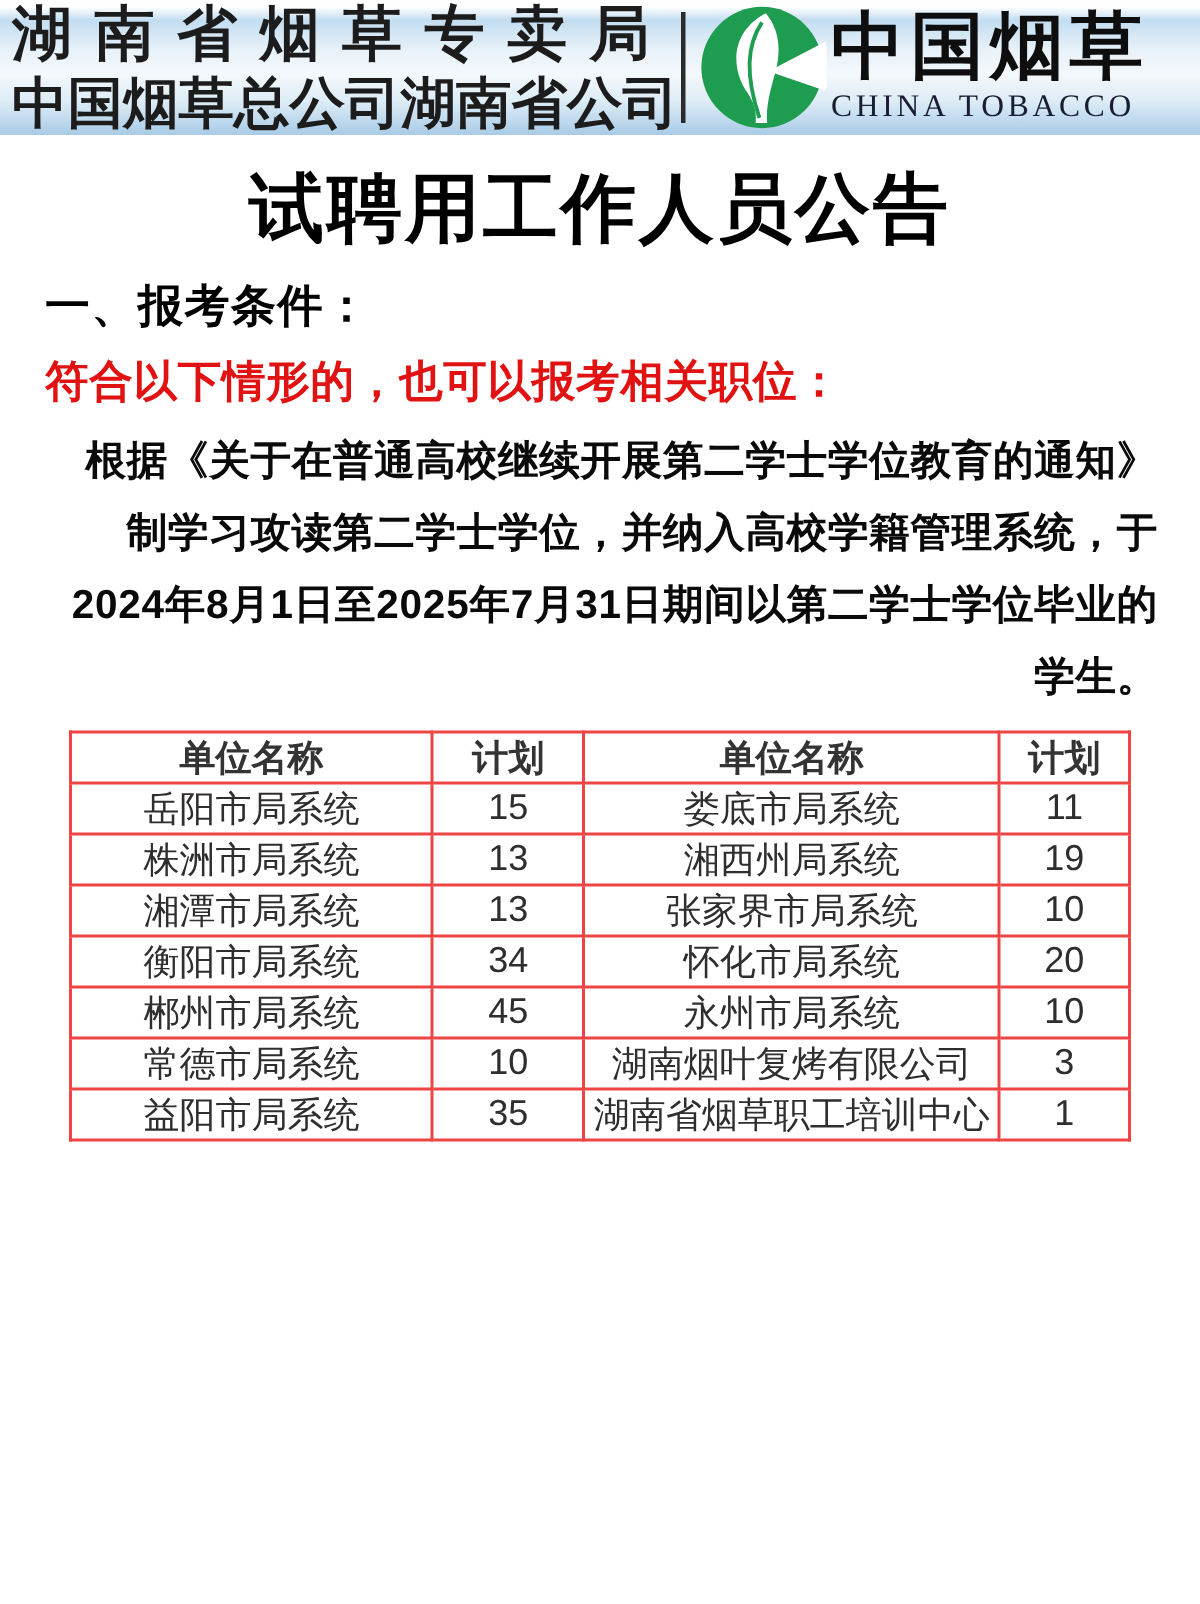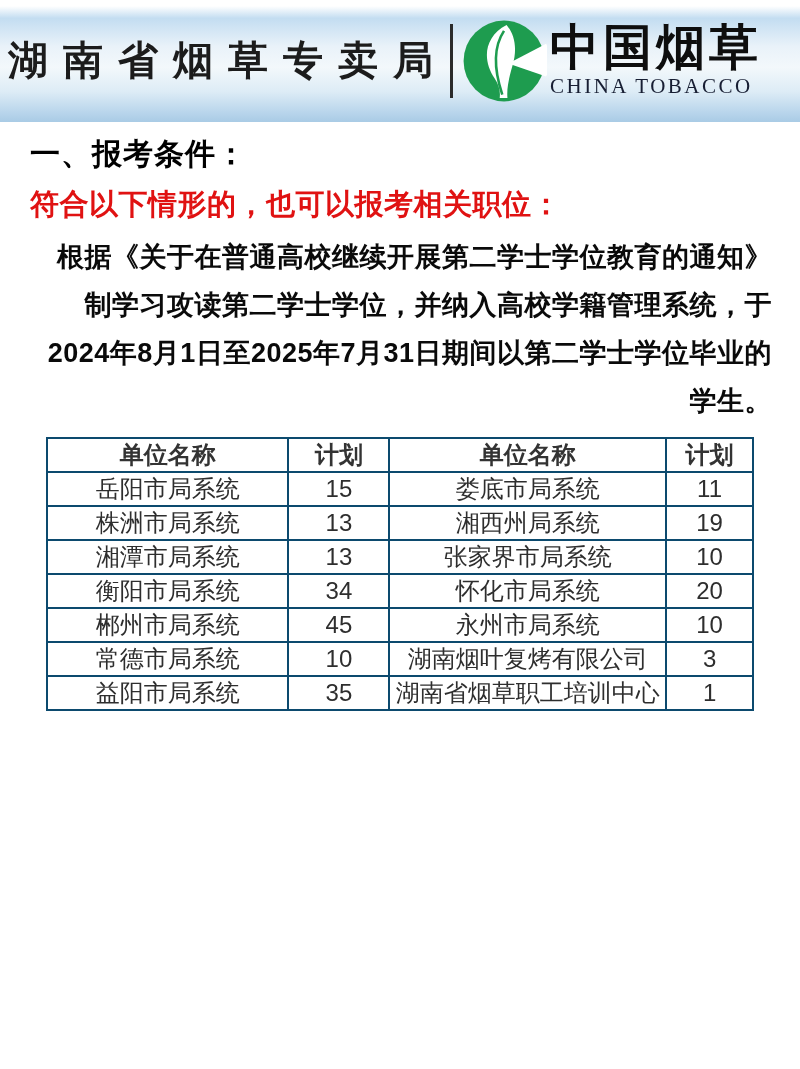--- a/index.html
+++ b/index.html
@@ -5,21 +5,21 @@
   * { box-sizing: border-box; }
   html, body { margin: 0; padding: 0; }
   body {
     width: 800px; height: 1069px; overflow: hidden;
     background: #ffffff;
     font-family: "Liberation Sans", "DejaVu Sans", sans-serif;
   }
 
   
   .banner {
-    height: 122px; width: 800px;
+    height: 90px; width: 800px;
     display: flex; align-items: center;
     padding: 0 4px;
     background: linear-gradient(180deg,
       #ffffff 0%, #ffffff 5%,
       #c3ddf1 15%, #e9f2f9 38%,
       #f3f8fb 55%, #ddecf6 75%,
       #b7d4eb 93%, #a9cbe5 100%);
   }
   .org-block { flex: 0 0 auto; display: flex; flex-direction: column; justify-content: center; padding-left: 4px; }
   .org-line1 {
@@ -60,50 +60,52 @@
   .paragraph { margin: 8px 28px 0 36px; text-align: right; }
   .para-line {
     font-size: 27px; font-weight: 700; color: #0a0a0a;
     line-height: 48px; white-space: nowrap; letter-spacing: 0.5px;
   }
 
   
   .table-wrap { width: 708px; margin: 12px auto 0 auto; }
   table { width: 100%; border-collapse: collapse; table-layout: fixed; }
   th, td {
-    border: 2px solid #0c4a6e;
+    border: 2px solid #ef4444;
     height: 33px; text-align: center; vertical-align: middle;
     font-size: 24px; color: #2e2e2e; font-weight: 500;
     padding: 0 2px; overflow: hidden;
   }
   th { font-weight: 600; color: #333; }
 </style>
 </head>
 <body>
 
 <div class="banner">
   <div class="org-block">
     <div class="org-line1">湖南省烟草专卖局</div>
+    <div class="org-line2">中国烟草总公司湖南省公司</div>
   </div>
   <div class="vdivider"></div>
   <div class="logo-block">
     <svg class="logo-svg" viewBox="0 0 100 100" aria-hidden="true">
       <circle cx="50" cy="50" r="47" fill="#1e9c4f"></circle>
       <path d="M99 30 A47 47 0 0 1 99 68 L55 53 Z" fill="#ffffff"></path>
       <path d="M53 8 C 26 22, 25 50, 39 70 C 44 78, 46 84, 45 93 L54 93 C 53 81, 56 69, 60 55 C 66 34, 62 19, 53 8 Z" fill="#ffffff"></path>
       <path d="M50 15 C 38 33, 37 56, 48 89" stroke="#1e9c4f" stroke-width="3" fill="none"></path>
     </svg>
     <div class="logo-text">
       <div class="logo-cn">中国烟草</div>
       <div class="logo-en">CHINA TOBACCO</div>
     </div>
   </div>
 </div>
 
 <div class="title">
+  <div>试聘用工作人员公告</div>
 </div>
 
 <div class="section-heading">一、报考条件：</div>
 <div class="highlight-note" id="highlight-note" style="color: rgb(224, 18, 18);">符合以下情形的，也可以报考相关职位：</div>
 
 <div class="paragraph">
   <div class="para-line">根据《关于在普通高校继续开展第二学士学位教育的通知》</div>
   <div class="para-line">制学习攻读第二学士学位，并纳入高校学籍管理系统，于</div>
   <div class="para-line">2024年8月1日至2025年7月31日期间以第二学士学位毕业的</div>
   <div class="para-line">学生。</div>

